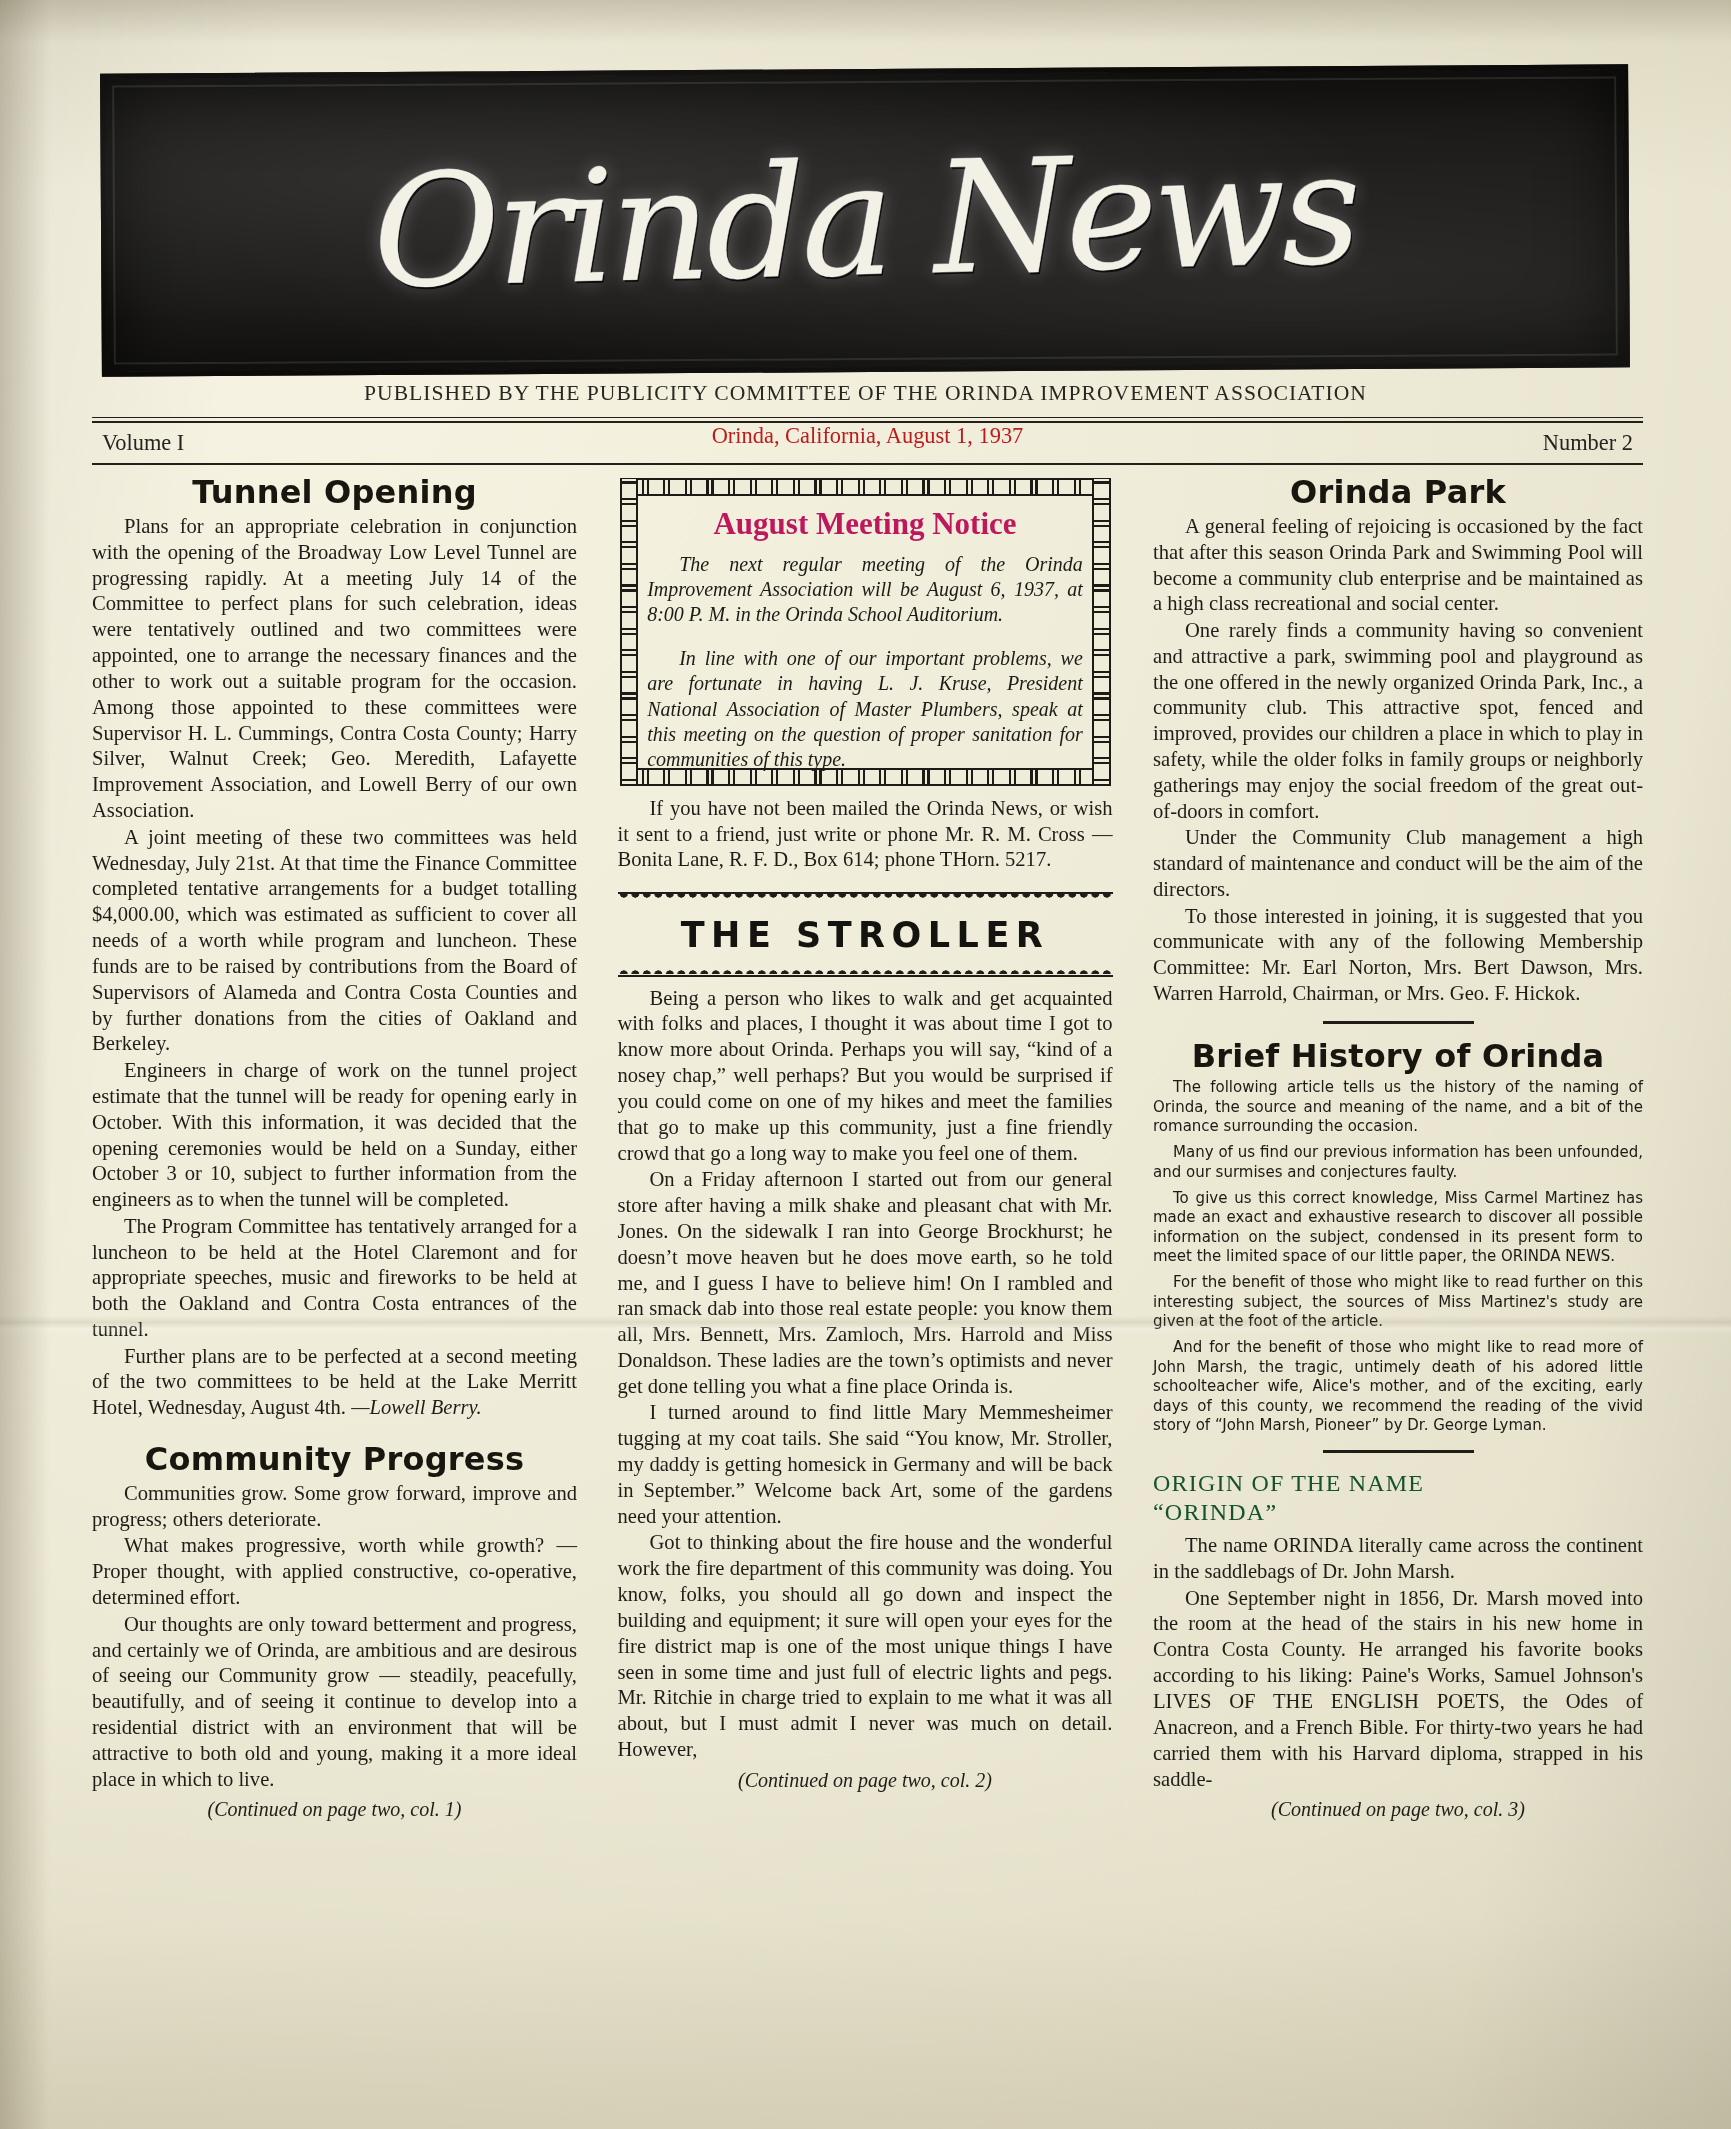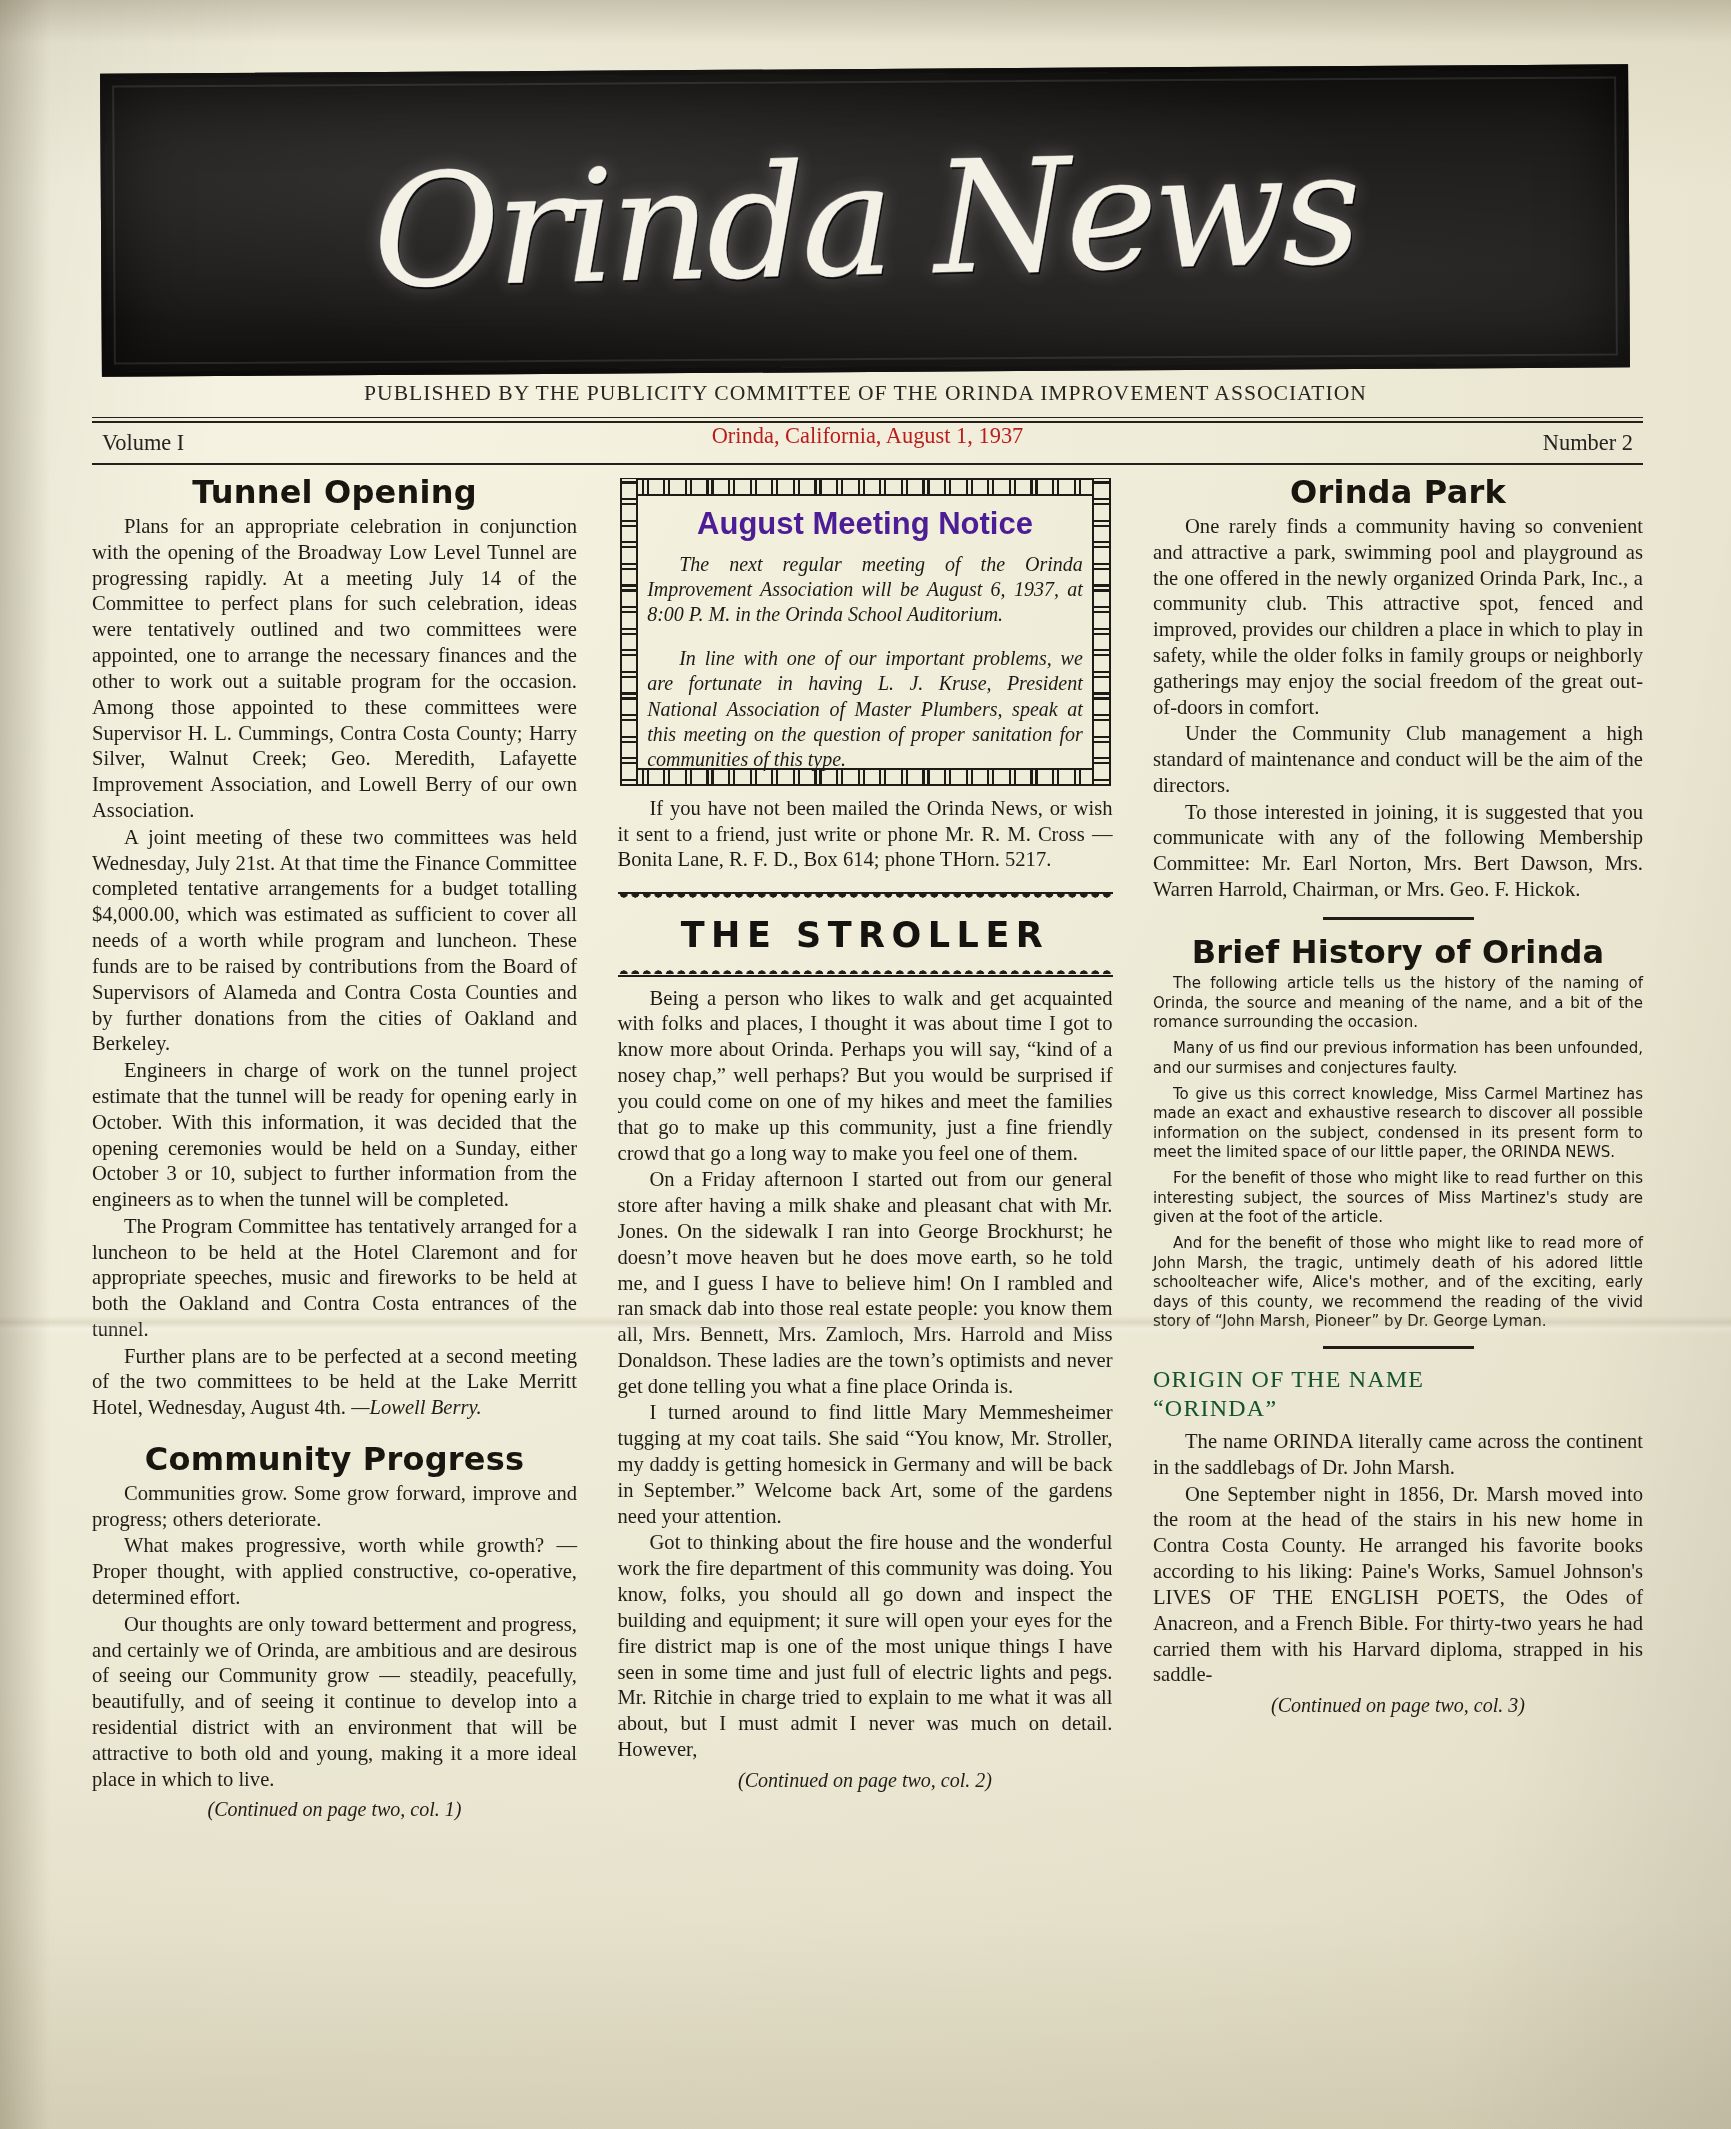--- a/index.html
+++ b/index.html
@@ -169,25 +169,25 @@
         #efecd9 7.2px, #efecd9 21.6px);
     border-left:2.2px solid #1d1b16;
     border-right:2.2px solid #1d1b16;
   }
   .bamboo.top{ top:0; }
   .bamboo.bottom{ bottom:0; }
   .bamboo.left{ left:0; }
   .bamboo.right{ right:0; }
   #notice-box .inner{ position:relative; padding:4.3px 8.7px 1.4px 8.7px; }
   #notice-title{
-    font-family:Liberation Sans, sans-serif;
+    font-family:Liberation Serif, serif;
     font-weight:bold;
     font-size:31px;
     text-align:center;
-    color:#4c1d95;
+    color:#be185d;
     margin:4.3px 0 10px 0;
   }
   p.notice-body{
     font-family:"Liberation Serif", serif;
     font-style:italic;
     font-size:20px;
     line-height:1.26;
     text-align:justify;
     text-indent:32px;
     margin:0;
@@ -332,20 +332,21 @@
       <p class="body">Being a person who likes to walk and get acquainted with folks and places, I thought it was about time I got to know more about Orinda. Perhaps you will say, “kind of a nosey chap,” well perhaps? But you would be surprised if you could come on one of my hikes and meet the families that go to make up this community, just a fine friendly crowd that go a long way to make you feel one of them.</p>
       <p class="body">On a Friday afternoon I started out from our general store after having a milk shake and pleasant chat with Mr. Jones. On the sidewalk I ran into George Brockhurst; he doesn’t move heaven but he does move earth, so he told me, and I guess I have to believe him! On I rambled and ran smack dab into those real estate people: you know them all, Mrs. Bennett, Mrs. Zamloch, Mrs. Harrold and Miss Donaldson. These ladies are the town’s optimists and never get done telling you what a fine place Orinda is.</p>
       <p class="body">I turned around to find little Mary Memmesheimer tugging at my coat tails. She said “You know, Mr. Stroller, my daddy is getting homesick in Germany and will be back in September.” Welcome back Art, some of the gardens need your attention.</p>
       <p class="body">Got to thinking about the fire house and the wonderful work the fire department of this community was doing. You know, folks, you should all go down and inspect the building and equipment; it sure will open your eyes for the fire district map is one of the most unique things I have seen in some time and just full of electric lights and pegs. Mr. Ritchie in charge tried to explain to me what it was all about, but I must admit I never was much on detail. However,</p>
       <p class="contd">(Continued on page two, col. 2)</p>
     </div>
 
     <div class="col col-3">
 
       <h2 class="headline">Orinda Park</h2>
+      <p class="body">A general feeling of rejoicing is occasioned by the fact that after this season Orinda Park and Swimming Pool will become a community club enterprise and be maintained as a high class recreational and social center.</p>
       <p class="body">One rarely finds a community having so convenient and attractive a park, swimming pool and playground as the one offered in the newly organized Orinda Park, Inc., a community club. This attractive spot, fenced and improved, provides our children a place in which to play in safety, while the older folks in family groups or neighborly gatherings may enjoy the social freedom of the great out-of-doors in comfort.</p>
       <p class="body">Under the Community Club management a high standard of maintenance and conduct will be the aim of the directors.</p>
       <p class="body">To those interested in joining, it is suggested that you communicate with any of the following Membership Committee: Mr. Earl Norton, Mrs. Bert Dawson, Mrs. Warren Harrold, Chairman, or Mrs. Geo. F. Hickok.</p>
 
       <div class="hr-short"></div>
 
       <h2 class="headline">Brief History of Orinda</h2>
       <div class="small-note">
         <p>The following article tells us the history of the naming of Orinda, the source and meaning of the name, and a bit of the romance surrounding the occasion.</p>
         <p>Many of us find our previous information has been unfounded, and our surmises and conjectures faulty.</p>

